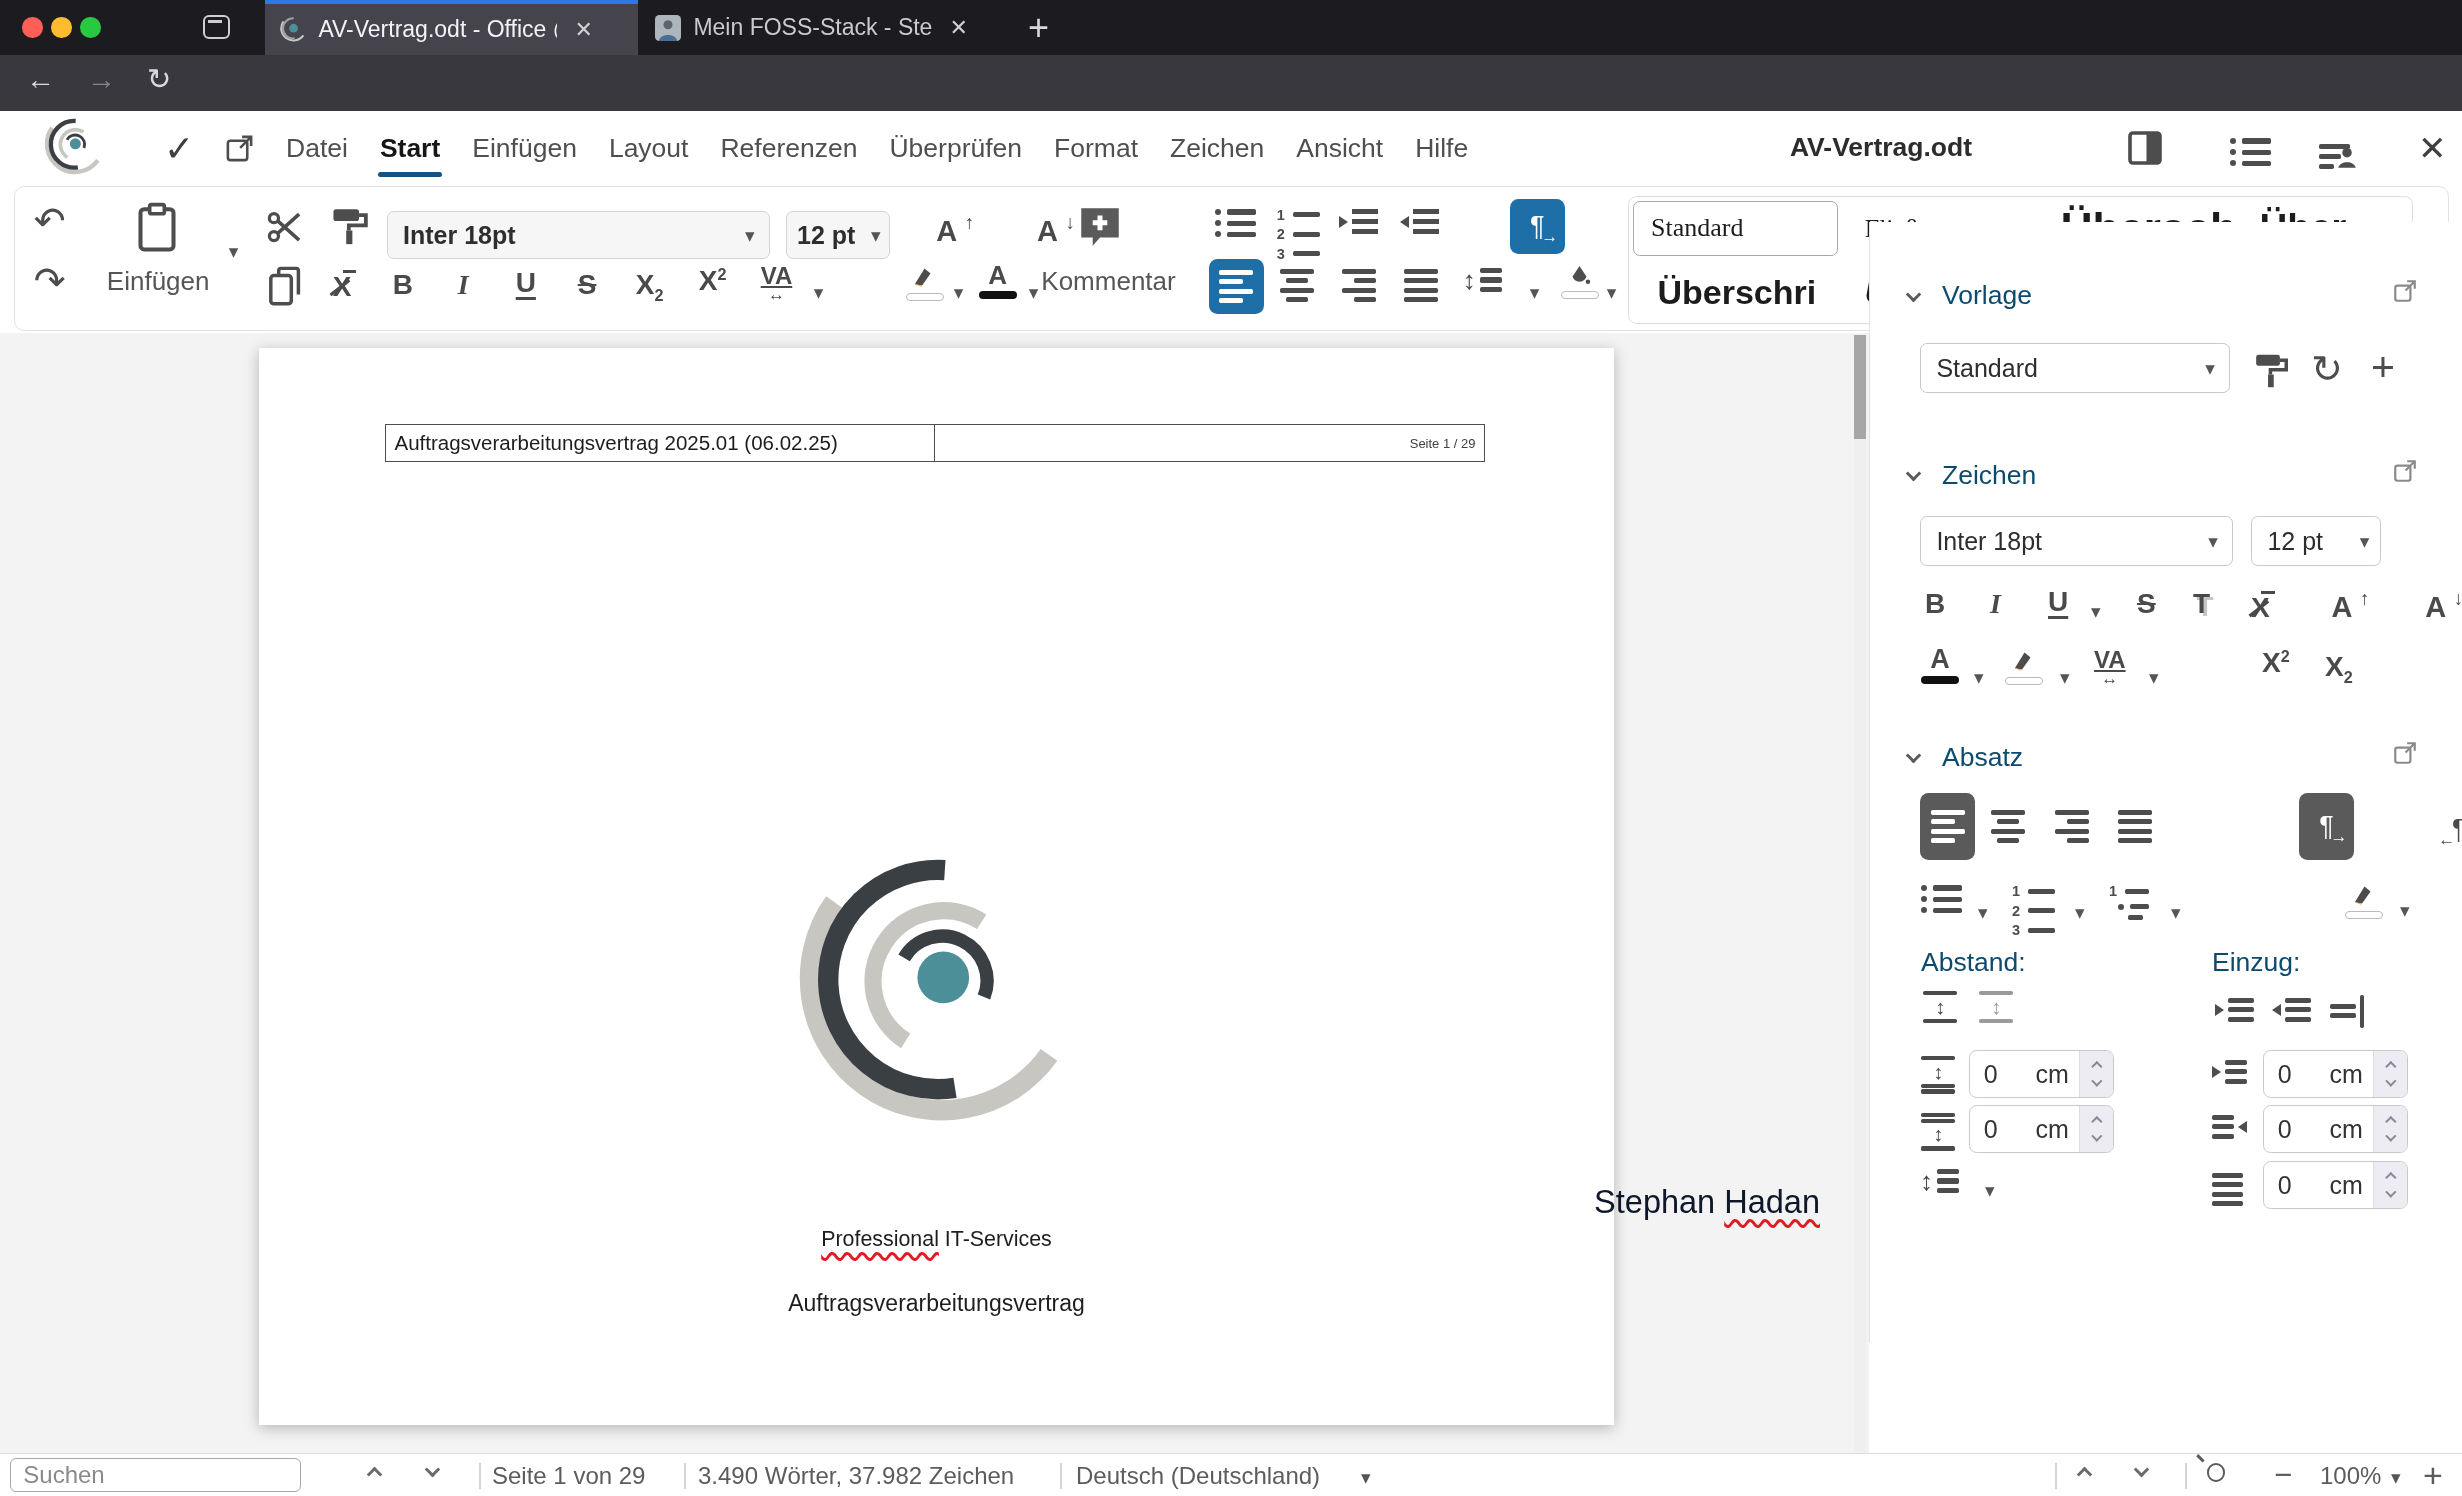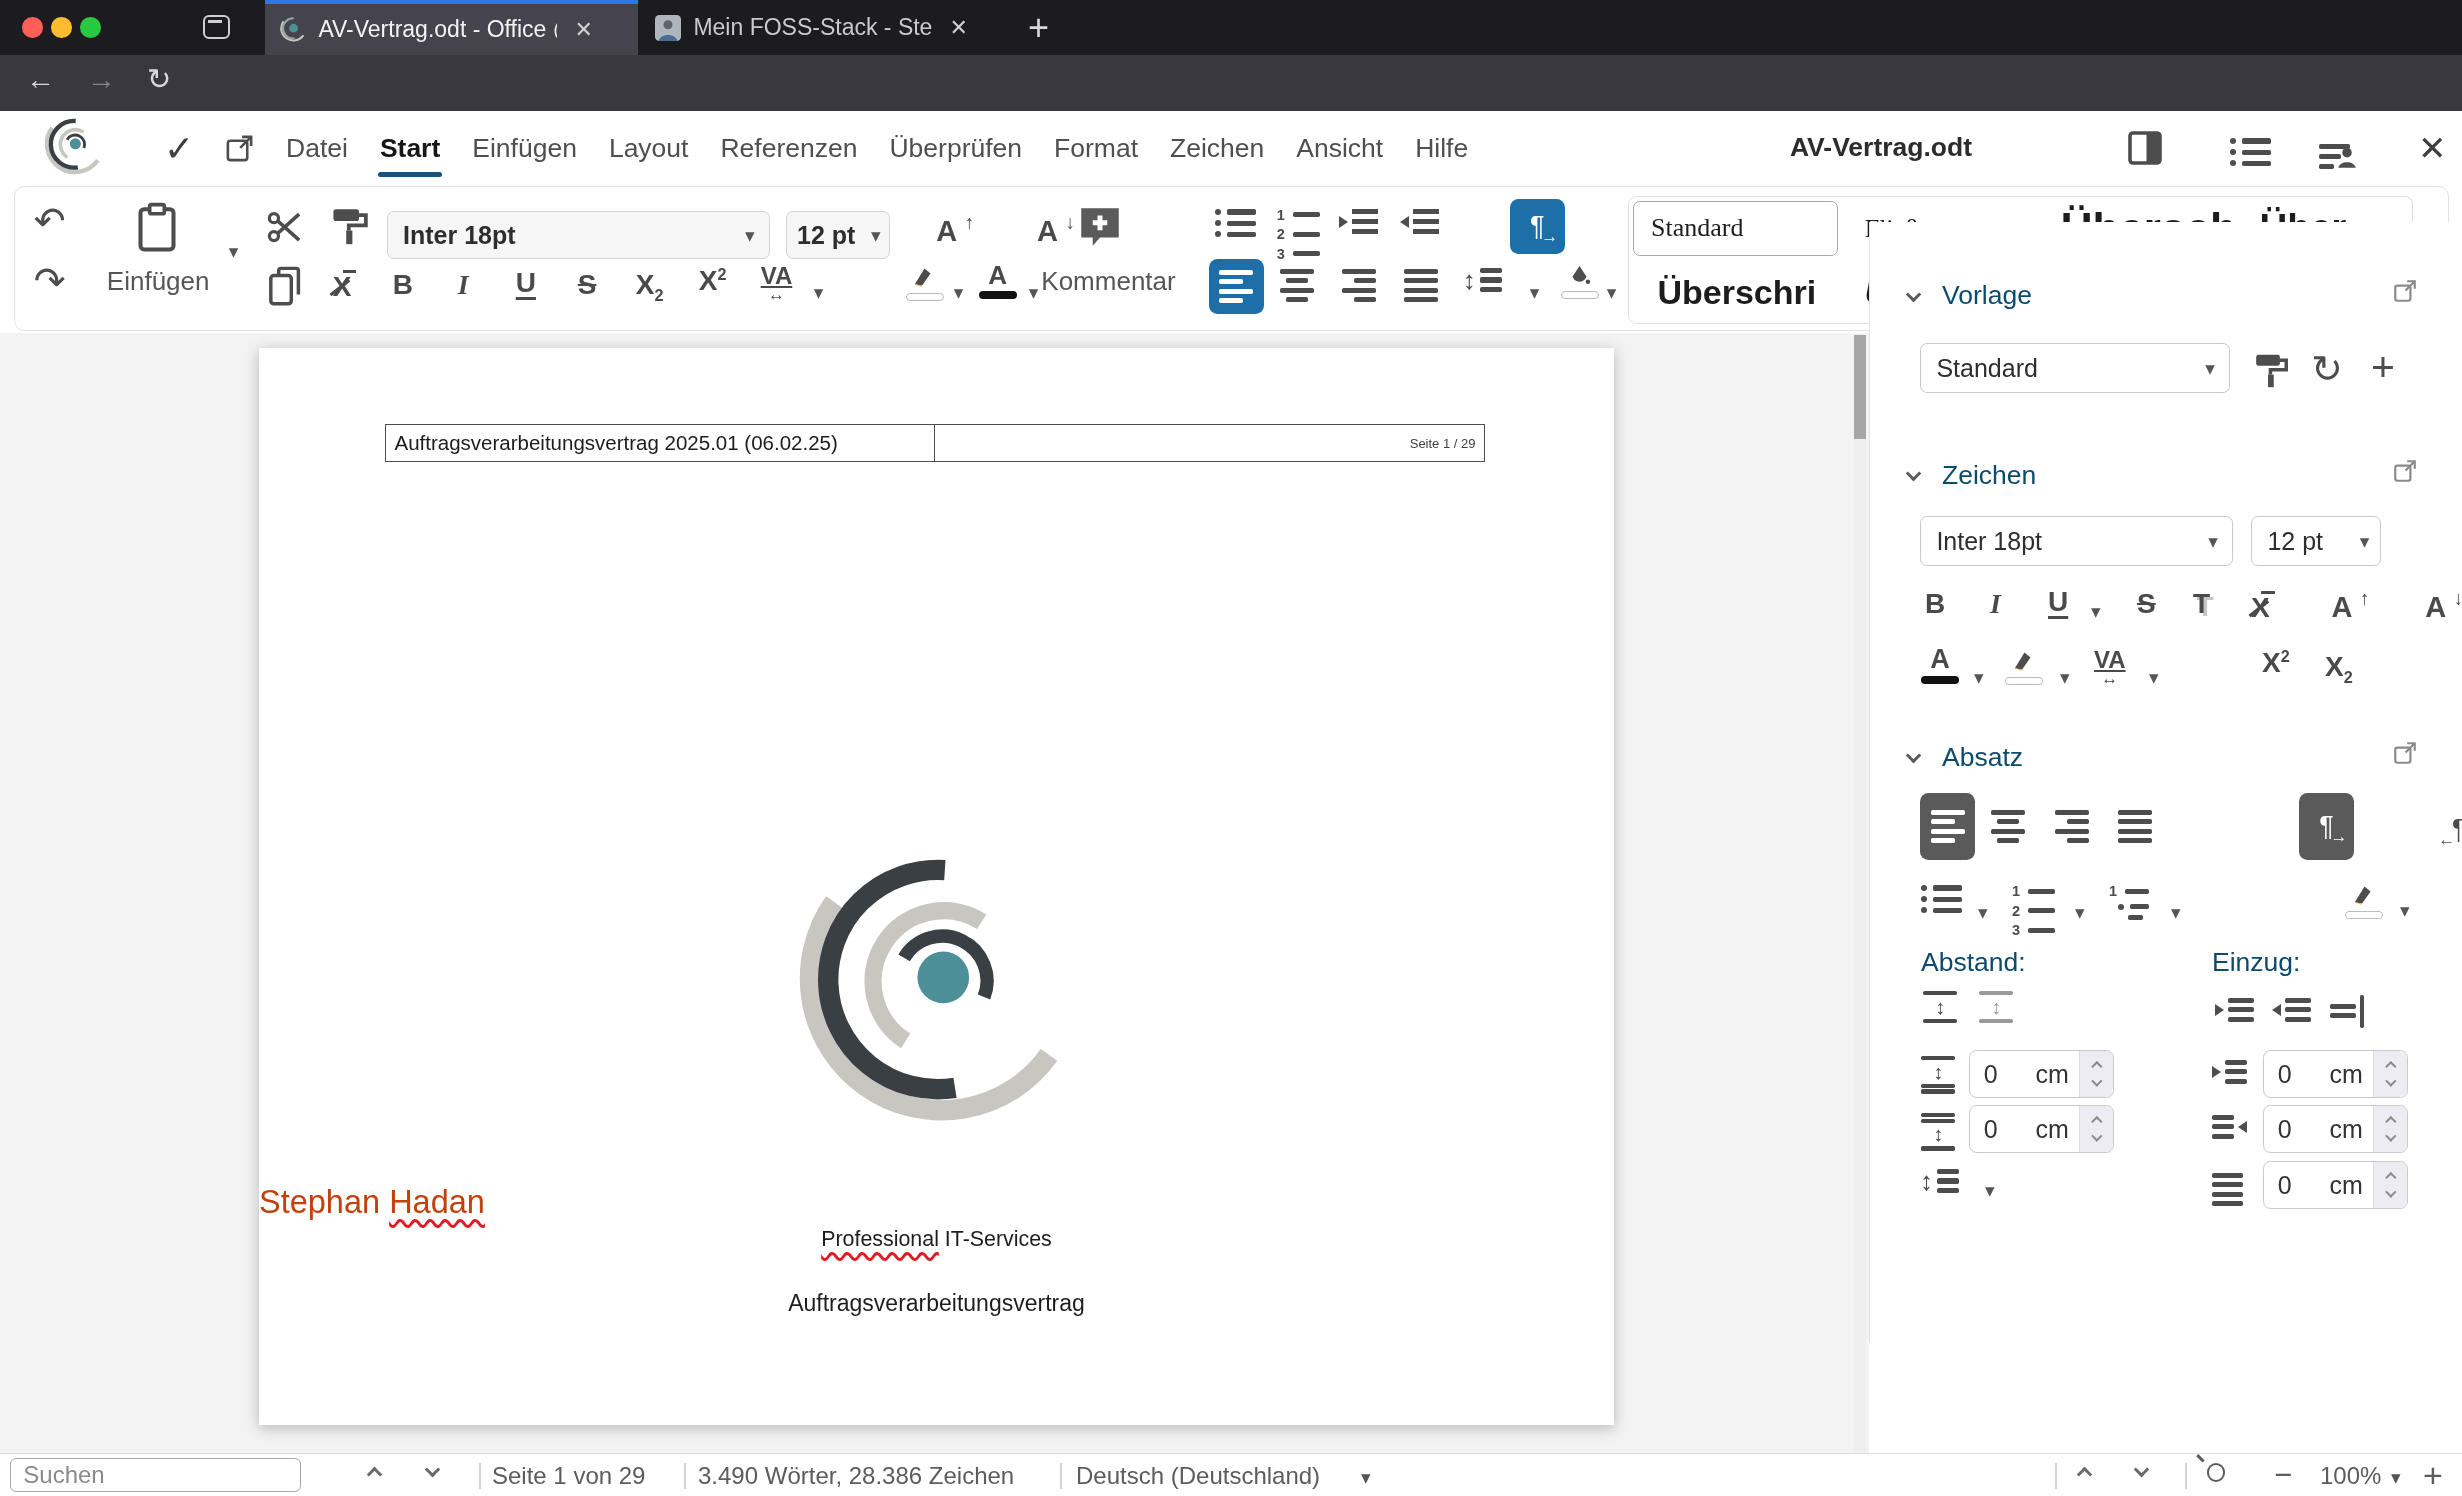--- a/index.html
+++ b/index.html
@@ -466,21 +466,21 @@
     </div>
 
     <svg class="abs" style="left:537px;top:508px" width="282" height="282" viewBox="0 0 360 360">
       <path d="M49 59 A168 168 0 1 0 323 254" fill="none" stroke="#c7c6c0" stroke-width="26"></path>
       <path d="M190 18 A140 140 0 1 0 203 296" fill="none" stroke="#3a3f43" stroke-width="26"></path>
       <path d="M237 84 A90 90 0 1 0 140 236" fill="none" stroke="#c7c6c0" stroke-width="22"></path>
       <path d="M138 130 A57 57 0 0 1 240 180" fill="none" stroke="#3a3f43" stroke-width="17"></path>
       <circle cx="188" cy="155" r="33" fill="#4d8f99"></circle>
     </svg>
 
-    <div class="abs" style="left:0;top:836px;width:1561px;text-align:left;font-size:32.5px;color:#c2410c">
+    <div class="abs" style="left:0;top:836px;width:1561px;text-align:right;font-size:32.5px;color:#0f172a">
       <span>Stephan </span><span class="wavy">Hadan</span>
     </div>
     <div class="abs" style="left:0;top:942px;width:1355px;text-align:center;font-size:23px;color:#1e1e1e">Auftragsverarbeitungsvertrag</div>
     <div class="abs" style="left:0;top:879px;width:1355px;text-align:center;font-size:21.4px;color:#1e1e1e">
       <span class="wavy">Professional</span><span> IT-Services</span>
     </div>
   </div>
 </div>
 <div class="scroll">
     <div class="thumb"></div>
@@ -774,21 +774,21 @@
 
 <div class="statusbar">
   <div class="sb-search">
     <span>Suchen</span>
   </div>
   <i class="cv up abs" style="left:369px;top:15.4px;border-color:#6a6a6a"></i>
   <i class="cv abs" style="left:427px;top:10.3px;border-color:#6a6a6a"></i>
   <i class="sdiv" style="left:479px"></i>
   <span class="abs" style="left:492px;top:7.7px">Seite 1 von 29</span>
   <i class="sdiv" style="left:684px"></i>
-  <span class="abs" style="left:698px;top:7.7px">3.490 Wörter, 28.386 Zeichen</span>
+  <span class="abs" style="left:698px;top:7.7px">3.490 Wörter, 37.982 Zeichen</span>
   <i class="sdiv" style="left:1060px"></i>
   <span class="abs" style="left:1076px;top:7.7px">Deutsch (Deutschland)</span>
   <span class="abs caret" style="left:1361px;top:13.7px">▾</span>
 
   <i class="sdiv" style="left:2055px"></i>
   <i class="cv up abs" style="left:2079px;top:15.4px;border-color:#6a6a6a"></i>
   <i class="cv abs" style="left:2136px;top:10.3px;border-color:#6a6a6a"></i>
   <i class="sdiv" style="left:2185px"></i>
   <span class="abs mag" style="left:2206px;top:8.5px;color:#5c5c5c"></span>
   <span class="abs" style="left:2274px;top:3.4px;font-size:31px">−</span>

